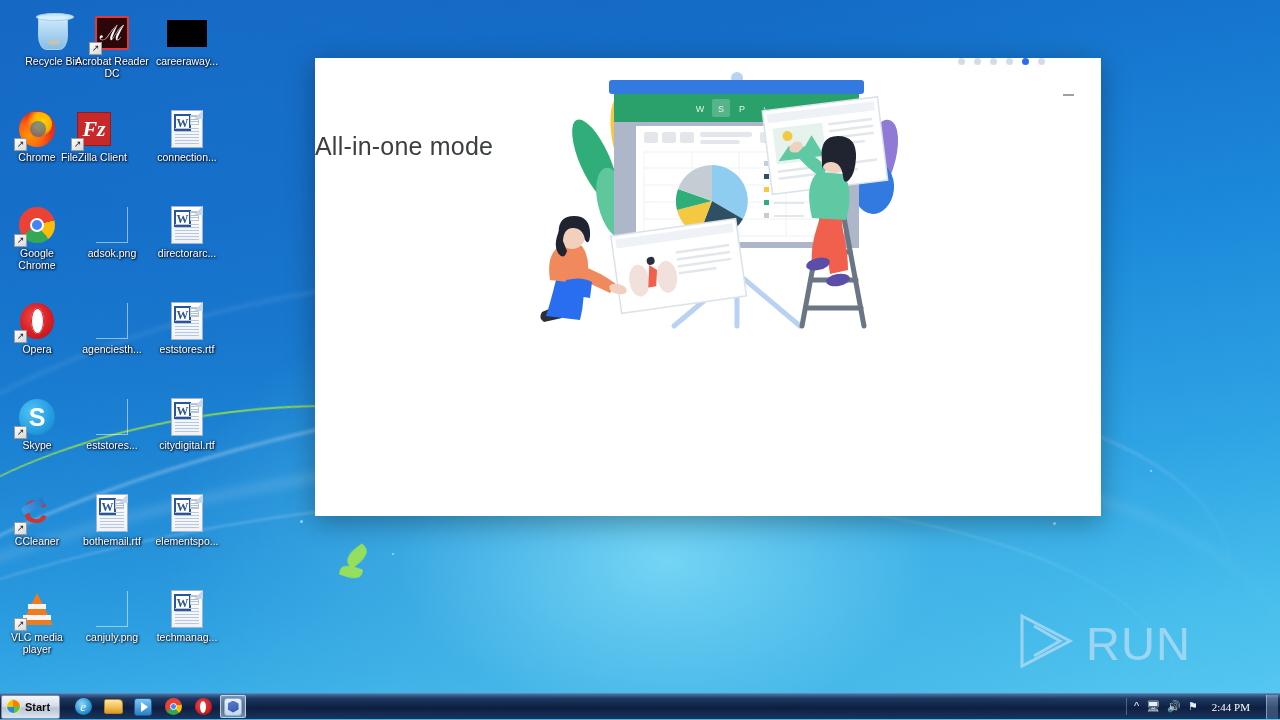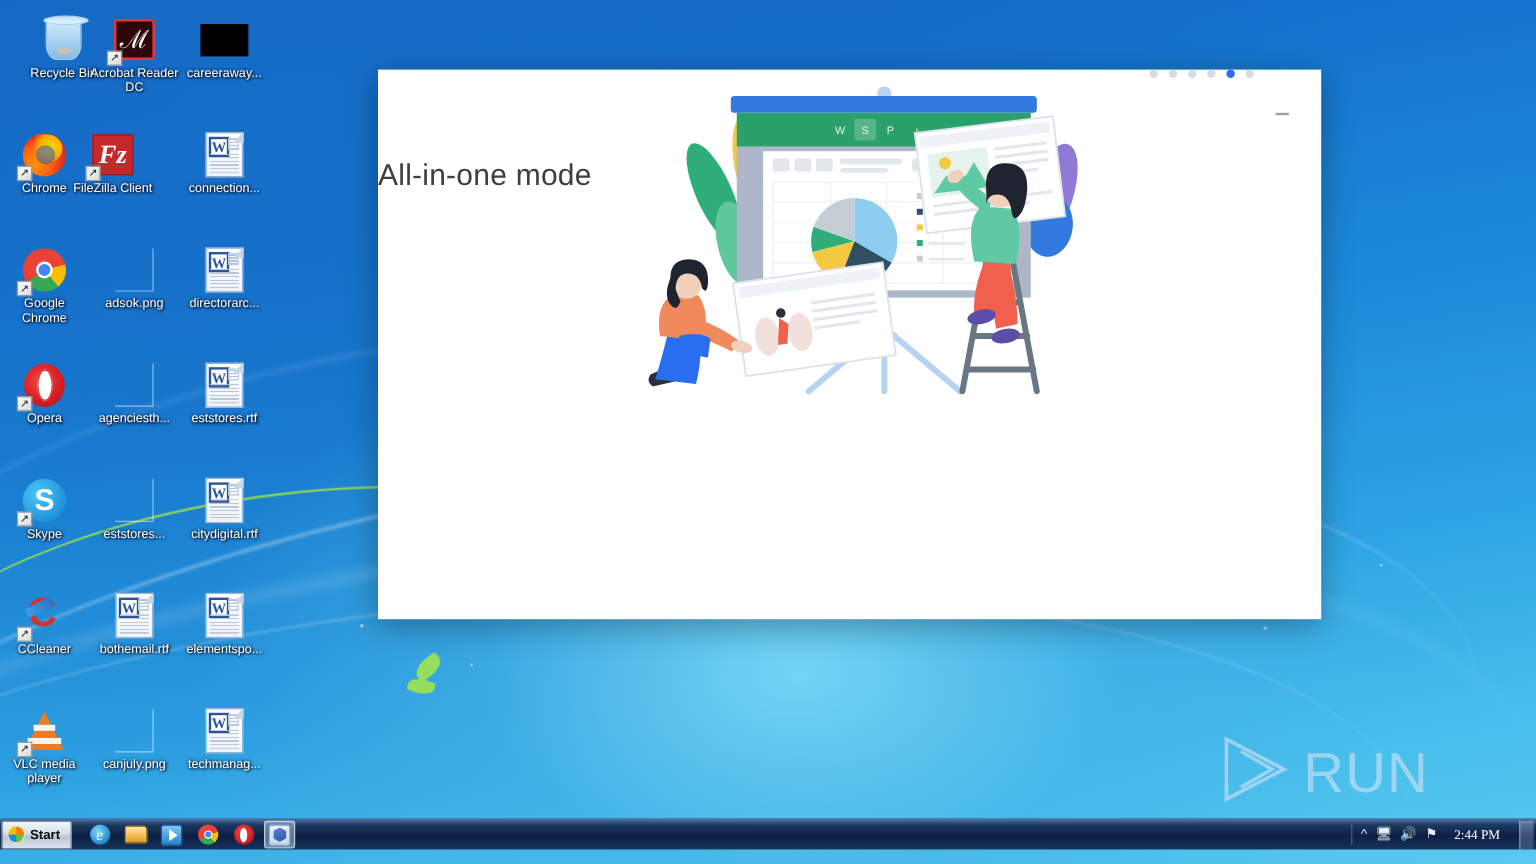--- a/index.html
+++ b/index.html
@@ -235,21 +235,21 @@
     content:''; position:absolute; left:-9px; top:11px; width:18px; height:5px;
     background:#f4f4f4;
   }
   .ic-vlc::after {
     content:''; position:absolute; left:-14px; top:22px; width:28px; height:5px;
     background:#f4f4f4;
   }
 
   
   #taskbar {
-    position:absolute; left:0; bottom:12px; width:1280px; height:26px;
+    position:absolute; left:0; bottom:1px; width:1280px; height:26px;
     background: linear-gradient(180deg, rgba(70,110,160,0.96) 0%, rgba(28,52,92,0.97) 18%, rgba(12,28,62,0.98) 55%, rgba(24,48,88,0.97) 100%);
     border-top: 1px solid rgba(160,200,245,0.55);
     display:flex; align-items:center;
   }
   #start-btn {
     height: 24px; margin-left:1px; padding: 0 9px 0 4px;
     display:flex; align-items:center; gap:4px;
     background: linear-gradient(180deg,#f3f7fb 0%,#d5dde8 45%,#b9c4d3 55%,#dde4ee 100%);
     border:1px solid #7d8da3; border-radius:2px;
     cursor:pointer;

